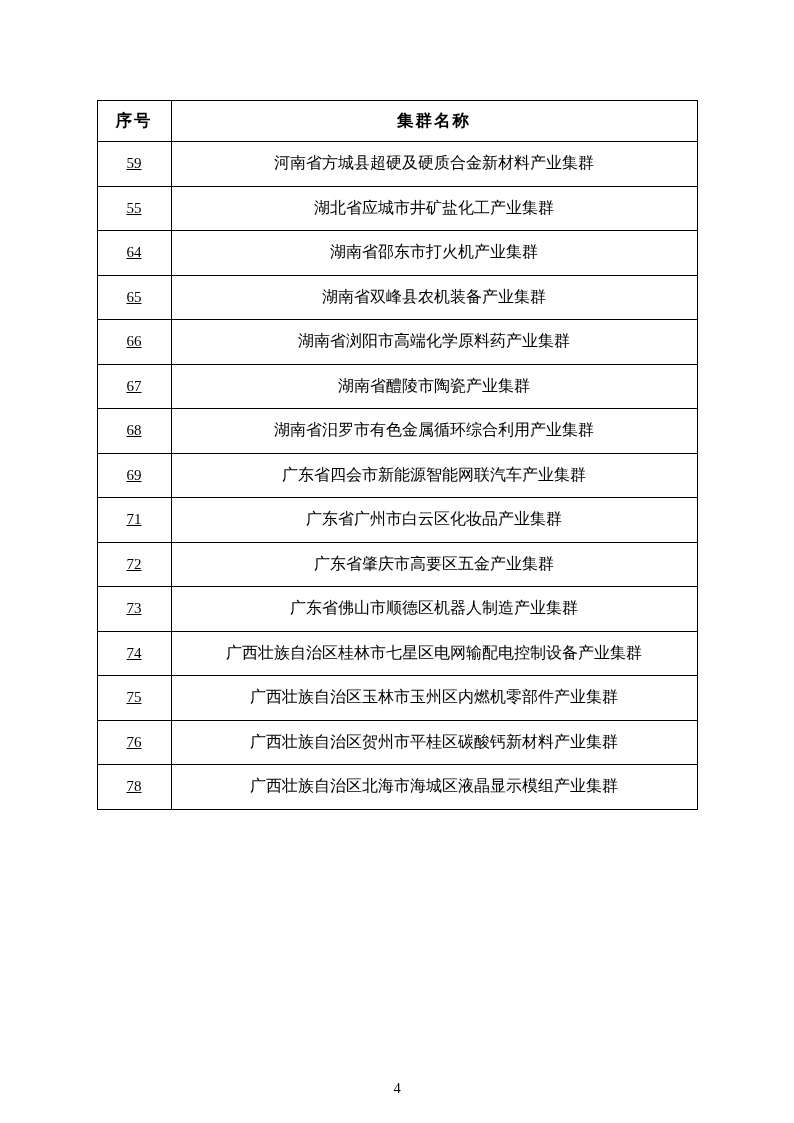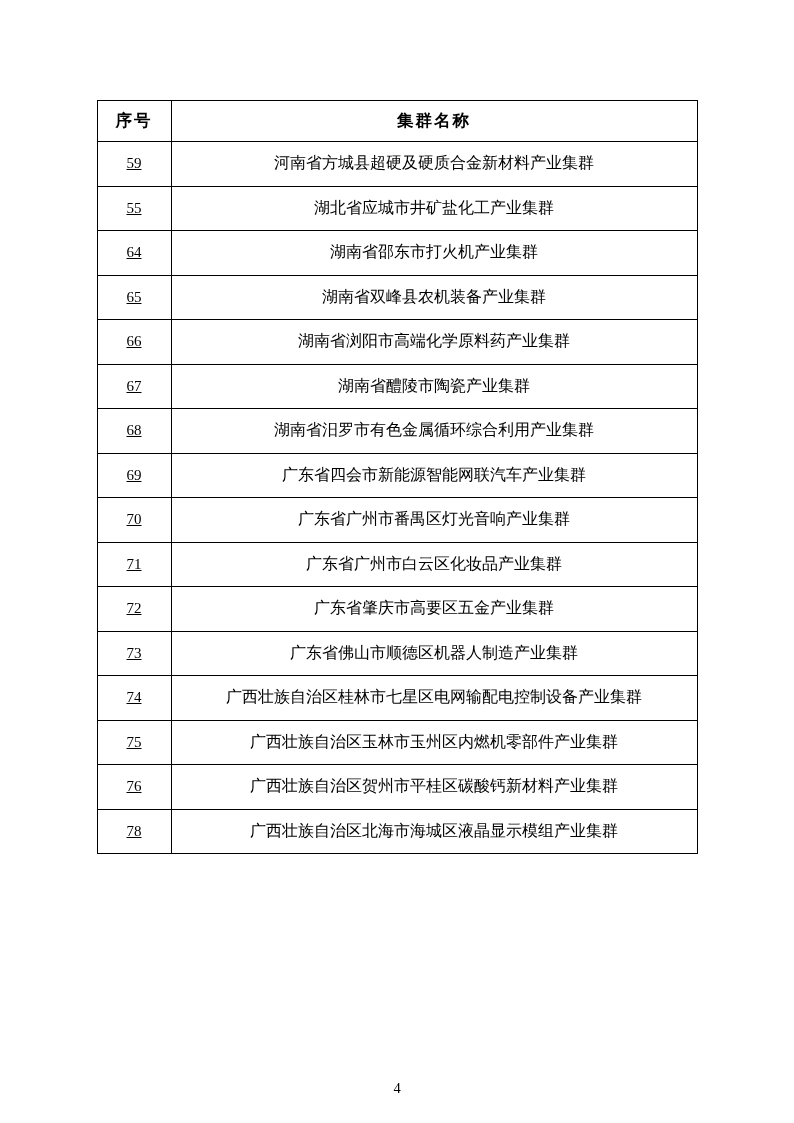--- a/index.html
+++ b/index.html
@@ -116,24 +116,20 @@
         </tr>
         <tr>
           <td class="no">68</td>
           <td class="name">湖南省汨罗市有色金属循环综合利用产业集群</td>
         </tr>
         <tr>
           <td class="no">69</td>
           <td class="name">广东省四会市新能源智能网联汽车产业集群</td>
         </tr>
         <tr>
-          <td class="no">70</td>
-          <td class="name">广东省广州市番禺区灯光音响产业集群</td>
-        </tr>
-        <tr>
           <td class="no">71</td>
           <td class="name">广东省广州市白云区化妆品产业集群</td>
         </tr>
         <tr>
           <td class="no">72</td>
           <td class="name">广东省肇庆市高要区五金产业集群</td>
         </tr>
         <tr>
           <td class="no">73</td>
           <td class="name">广东省佛山市顺德区机器人制造产业集群</td>

